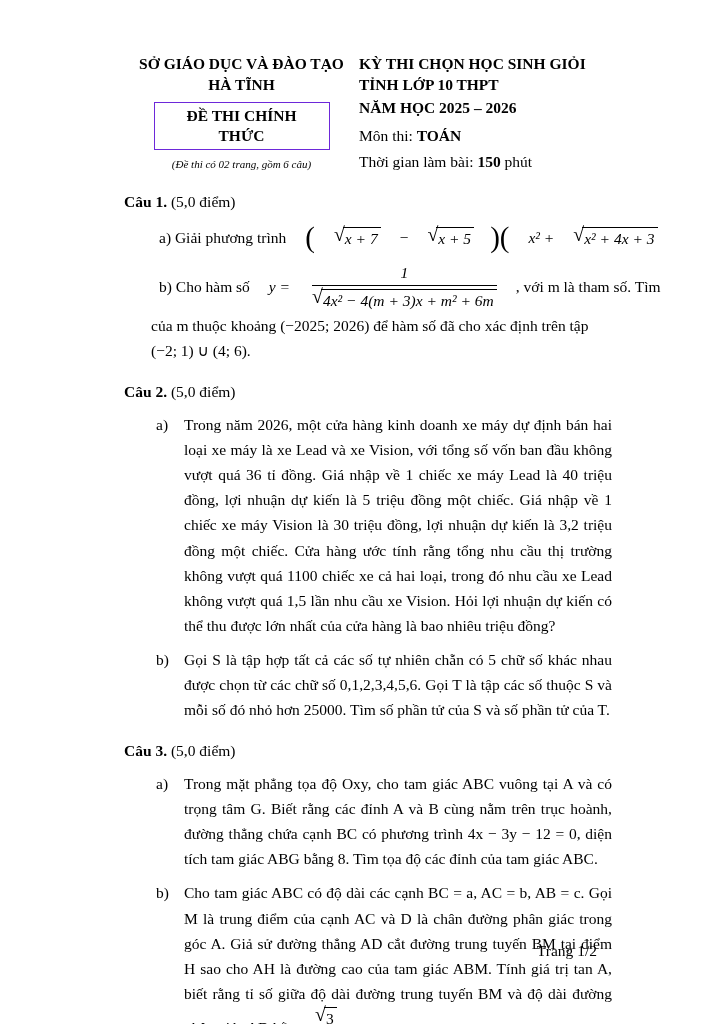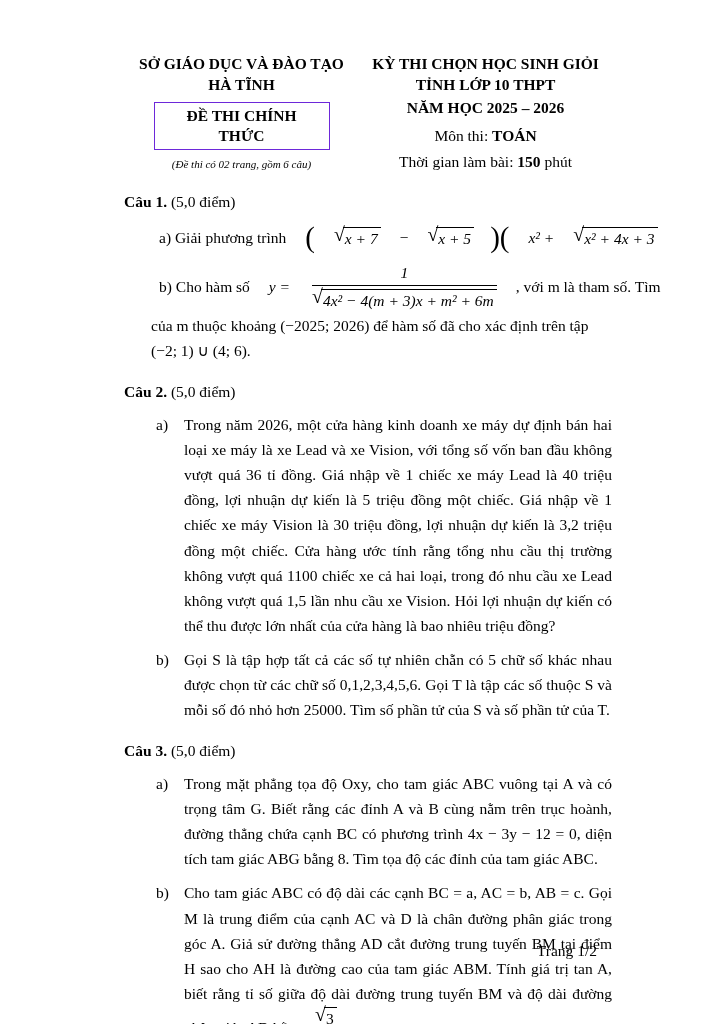--- a/index.html
+++ b/index.html
@@ -14,21 +14,21 @@
     box-sizing:border-box;
     padding:54px 49px 0 60px;
     overflow:hidden;
   }
   .b { font-weight:bold; }
   .mi { font-style:italic; }
 
   
   .header { display:flex; }
   .h-left { width:235px; flex:none; text-align:center; line-height:1.35; }
-  .h-right { flex:1; text-align:center; line-height:1.35; }
+  .h-right { flex:1; text-align:left; line-height:1.35; }
   .exam-box {
     display:inline-block;
     border:1px solid #6d28d9;
     width:176px; box-sizing:border-box;
     margin-top:6px; padding:3px 4px;
     font-weight:bold; line-height:1.3;
   }
   .note { font-style:italic; margin-top:7px; font-size:11px; white-space:nowrap; }
   .h-right .t2 { margin-top:2px; }
   .h-right .subject-line { margin-top:7px; }

